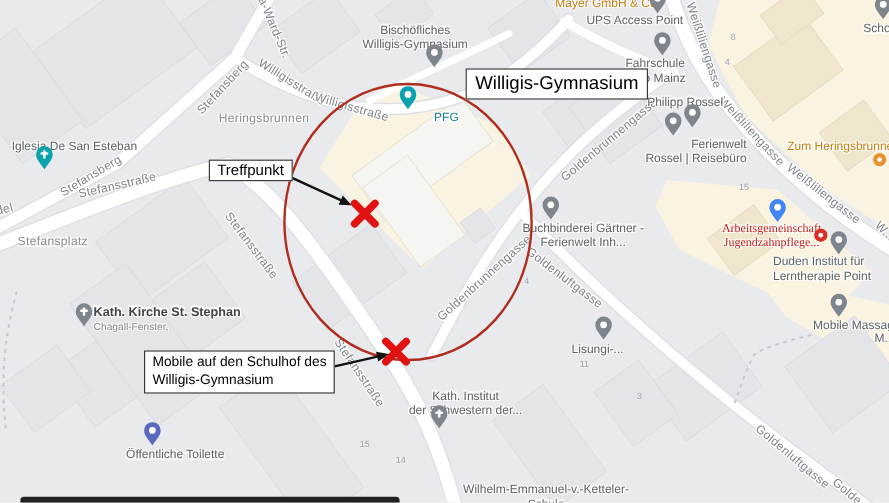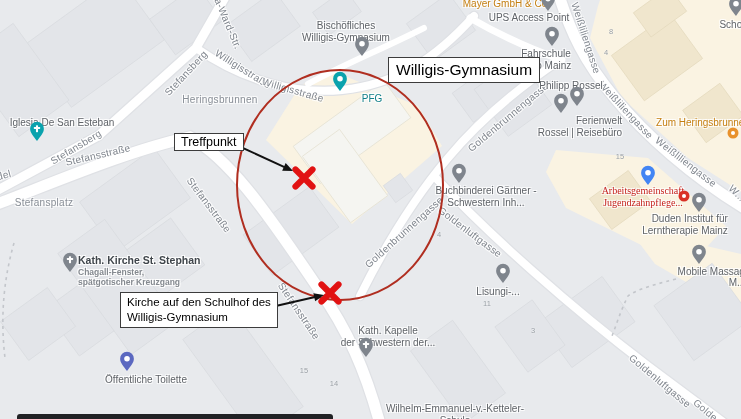--- a/index.html
+++ b/index.html
@@ -15,21 +15,21 @@
   .slabel.area{color:#888e96;}
   .hn{position:absolute;font-size:7.5px;color:#9aa0a6;transform:translate(-50%,-50%);
     text-shadow:0 0 2px #fff;}
   .poi-label{position:absolute;font-size:10px;line-height:1.22;color:#5f6368;white-space:nowrap;
     text-shadow:-1px -1px 0 rgba(255,255,255,.9),1px -1px 0 rgba(255,255,255,.9),
                -1px 1px 0 rgba(255,255,255,.9),1px 1px 0 rgba(255,255,255,.9);}
   .poi-label.poi-orange{color:#c57f11;}
   .poi-label.poi-red{color:#c5221f;font-family:Liberation Serif, serif;}
   .poi-label.poi-teal{color:#0f7f88;}
   .poi-label.poi-dark{color:#3f454b;font-weight:bold;font-size:10.5px;}
-  .poi-label .sub{font-weight:bold;font-size:8.5px;color:#84898f;}
+  .poi-label .sub{font-weight:normal;font-size:8.5px;color:#84898f;}
   .abox{position:absolute;background:#fff;color:#000;white-space:nowrap;z-index:30;}
   #title-box{left:388px;top:57px;font-size:15.5px;padding:3px 7px;border:1.6px solid #3c3c3c;}
   #treff-box{left:174px;top:133px;font-size:12.5px;padding:1px 6px;border:1.4px solid #3c3c3c;}
   #eingang-box{left:120px;top:292px;font-size:11.5px;line-height:1.3;padding:2px 6px;border:1.4px solid #3c3c3c;}
   #bottom-bar{position:absolute;left:17px;top:414px;width:316px;height:6px;background:#202124;
     border-radius:3px 3px 0 0;z-index:40;}
 </style>
 </head>
 <body>
 
@@ -156,47 +156,46 @@
         <div>Rossel | Reisebüro</div>
       </div>
       <div class="poi-label poi-orange" style="left: 703px; top: 117px; transform: translateX(-50%); text-align: center;">
         <div>Zum Heringsbrunnen</div>
       </div>
       <div class="poi-label poi" style="left: 735px; top: 19px; transform: translateX(-50%); text-align: center;">
         <div>Scho...</div>
       </div>
       <div class="poi-label poi" style="left: 486px; top: 185px; transform: translateX(-50%); text-align: center;">
         <div>Buchbinderei Gärtner -</div>
-        <div>Schwestern Inh...</div>
+        <div>Ferienwelt Inh...</div>
       </div>
       <div class="poi-label poi-red" style="left: 643px; top: 185px; transform: translateX(-50%); text-align: center;">
         <div>Arbeitsgemeinschaft</div>
         <div>Jugendzahnpflege...</div>
       </div>
-      <div class="poi-label poi" style="left: 685px; top: 213px; transform: translateX(-50%); text-align: right;">
+      <div class="poi-label poi" style="left: 685px; top: 213px; transform: translateX(-50%); text-align: left;">
         <div>Duden Institut für</div>
-        <div>Lerntherapie Mainz</div>
+        <div>Lerntherapie Point</div>
       </div>
       <div class="poi-label poi" style="left: 714px; top: 266px; transform: translateX(-50%); text-align: center;">
         <div>Mobile Massage</div>
       </div>
       <div class="poi-label poi" style="left: 737px; top: 277px; transform: translateX(-50%); text-align: center;">
         <div>M...</div>
       </div>
       <div class="poi-label poi" style="left: 498px; top: 286px; transform: translateX(-50%); text-align: center;">
         <div>Lisungi-...</div>
       </div>
       <div class="poi-label poi" style="left: 388px; top: 325px; transform: translateX(-50%); text-align: center;">
-        <div>Kath. Kapelle</div>
+        <div>Kath. Institut</div>
         <div>der Schwestern der...</div>
       </div>
       <div class="poi-label poi-dark" style="left: 78px; top: 254px;">
         <div>Kath. Kirche St. Stephan</div>
         <div class="sub">Chagall-Fenster,</div>
-        <div class="sub">spätgotischer Kreuzgang</div>
       </div>
       <div class="poi-label poi" style="left: 146px; top: 374px; transform: translateX(-50%); text-align: center;">
         <div>Öffentliche Toilette</div>
       </div>
       <div class="poi-label poi" style="left: 62px; top: 117px; transform: translateX(-50%); text-align: center;">
         <div>Iglesia De San Esteban</div>
       </div>
       <div class="poi-label poi" style="left: 455px; top: 403px; transform: translateX(-50%); text-align: center;">
         <div>Wilhelm-Emmanuel-v.-Ketteler-</div>
         <div>Schule</div>
@@ -287,18 +286,18 @@
       <path d="M-8.5 -8.5 L8.5 8.5 M-8.5 8.5 L8.5 -8.5" transform="translate(330,293)" stroke="#e11212" stroke-width="6.2" stroke-linecap="round" fill="none"></path>
       <line x1="232" y1="143" x2="286.63819317995757" y2="168.07982637768544" stroke="#111111" stroke-width="2"></line>
       <polygon points="293,171 282.1596003694078,170.64540748871894 285.66380871618526,163.01123930466804" fill="#111111"></polygon>
       <line x1="267" y1="308" x2="317.1752481253187" y2="296.55652235738347" stroke="#111111" stroke-width="2"></line>
       <polygon points="324,295 315.18426787917116,301.3184544924994 313.31644105031097,293.1287522428819" fill="#111111"></polygon>
     </svg>
 
   <div id="title-box" class="abox">Willigis-Gymnasium</div>
   <div id="treff-box" class="abox">Treffpunkt</div>
   <div id="eingang-box" class="abox">
-    <div>Kirche auf den Schulhof des</div>
+    <div>Mobile auf den Schulhof des</div>
     <div>Willigis-Gymnasium</div>
   </div>
 
   <div id="bottom-bar"></div>
 </div>
 
 </body></html>

